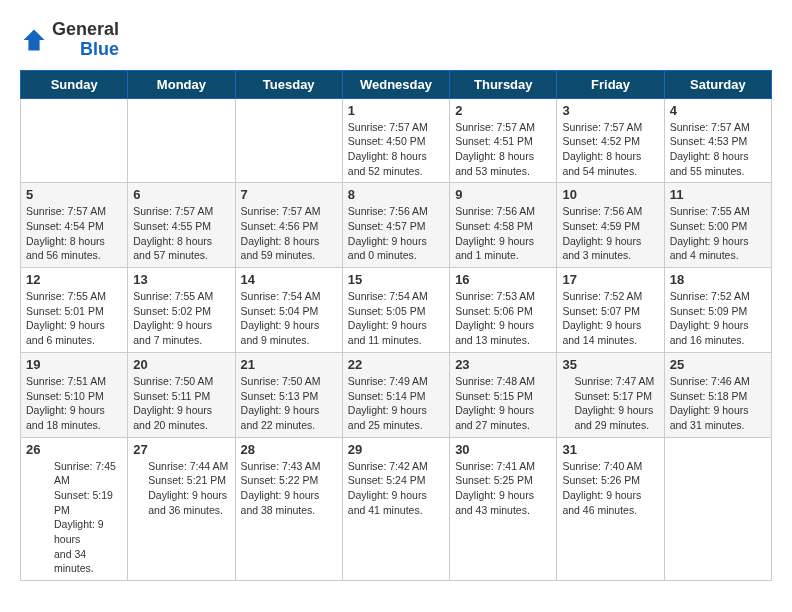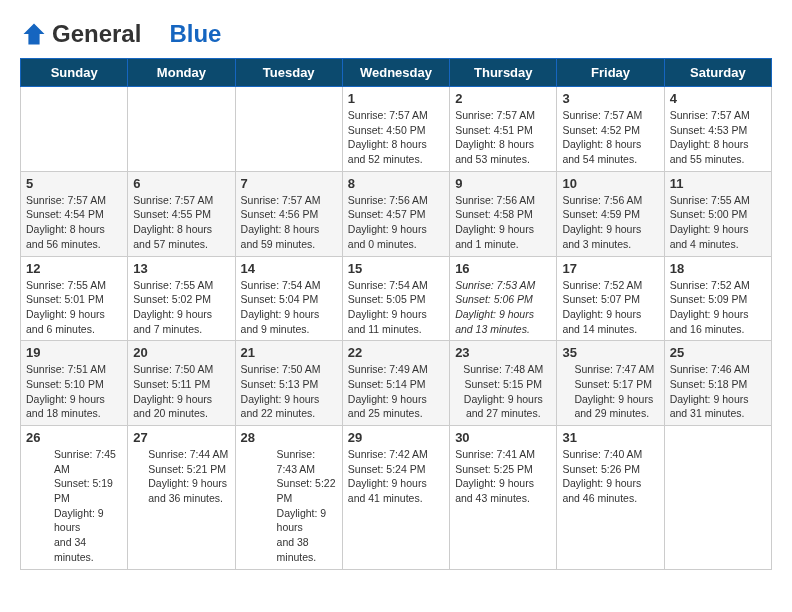--- a/index.html
+++ b/index.html
@@ -16,22 +16,22 @@
       align-items: flex-start;
       margin-bottom: 10px;
     }
     .logo {
       display: flex;
       align-items: center;
       gap: 4px;
     }
     .logo-text {
       display: flex;
-      flex-direction: row;
-      font-size: 24px;
+      flex-direction: column;
+      font-size: 18px;
       font-weight: bold;
       line-height: 1.1;
     }
     .logo-general { color: #333; }
     .logo-blue { color: #1565c0; margin-left: 28px; }
     .logo-icon {
       width: 28px;
       height: 28px;
     }
     .title-area {
@@ -223,21 +223,21 @@
         </td>
         <td>
           <span class="day-number">15</span>
           <div class="day-info" style="white-space: pre-line;">Sunrise: 7:54 AM
 Sunset: 5:05 PM
 Daylight: 9 hours
 and 11 minutes.</div>
         </td>
         <td>
           <span class="day-number">16</span>
-          <div class="day-info" style="white-space: pre-line; font-style: italic;">Sunrise: 7:53 AM
+          <div class="day-info" style="white-space: pre-line;">Sunrise: 7:53 AM
 Sunset: 5:06 PM
 Daylight: 9 hours
 and 13 minutes.</div>
         </td>
         <td>
           <span class="day-number">17</span>
           <div class="day-info" style="white-space: pre-line;">Sunrise: 7:52 AM
 Sunset: 5:07 PM
 Daylight: 9 hours
 and 14 minutes.</div>
@@ -274,21 +274,21 @@
         </td>
         <td>
           <span class="day-number">22</span>
           <div class="day-info" style="white-space: pre-line;">Sunrise: 7:49 AM
 Sunset: 5:14 PM
 Daylight: 9 hours
 and 25 minutes.</div>
         </td>
         <td>
           <span class="day-number">23</span>
-          <div class="day-info" style="white-space: pre-line; text-align: center;">Sunrise: 7:48 AM
+          <div class="day-info" style="white-space: pre-line;">Sunrise: 7:48 AM
 Sunset: 5:15 PM
 Daylight: 9 hours
 and 27 minutes.</div>
         </td>
         <td>
           <span class="day-number">35</span>
           <div class="day-info" style="white-space: pre-line; margin-left: 12px;">Sunrise: 7:47 AM
 Sunset: 5:17 PM
 Daylight: 9 hours
 and 29 minutes.</div>
@@ -311,21 +311,21 @@
         </td>
         <td>
           <span class="day-number">27</span>
           <div class="day-info" style="white-space: pre-line; margin-left: 15px;">Sunrise: 7:44 AM
 Sunset: 5:21 PM
 Daylight: 9 hours
 and 36 minutes.</div>
         </td>
         <td>
           <span class="day-number">28</span>
-          <div class="day-info" style="white-space: pre-line; margin-left: 36px;">Sunrise: 7:43 AM
+          <div class="day-info" style="white-space: pre-line;">Sunrise: 7:43 AM
 Sunset: 5:22 PM
 Daylight: 9 hours
 and 38 minutes.</div>
         </td>
         <td>
           <span class="day-number">29</span>
           <div class="day-info" style="white-space: pre-line;">Sunrise: 7:42 AM
 Sunset: 5:24 PM
 Daylight: 9 hours
 and 41 minutes.</div>

